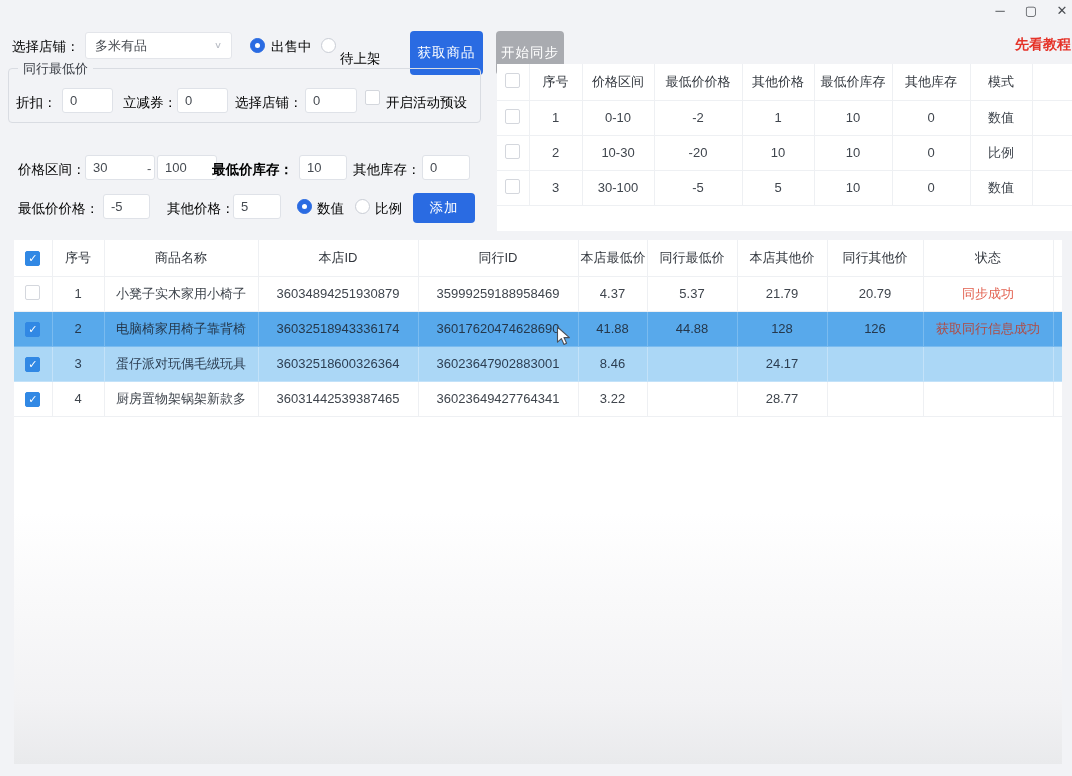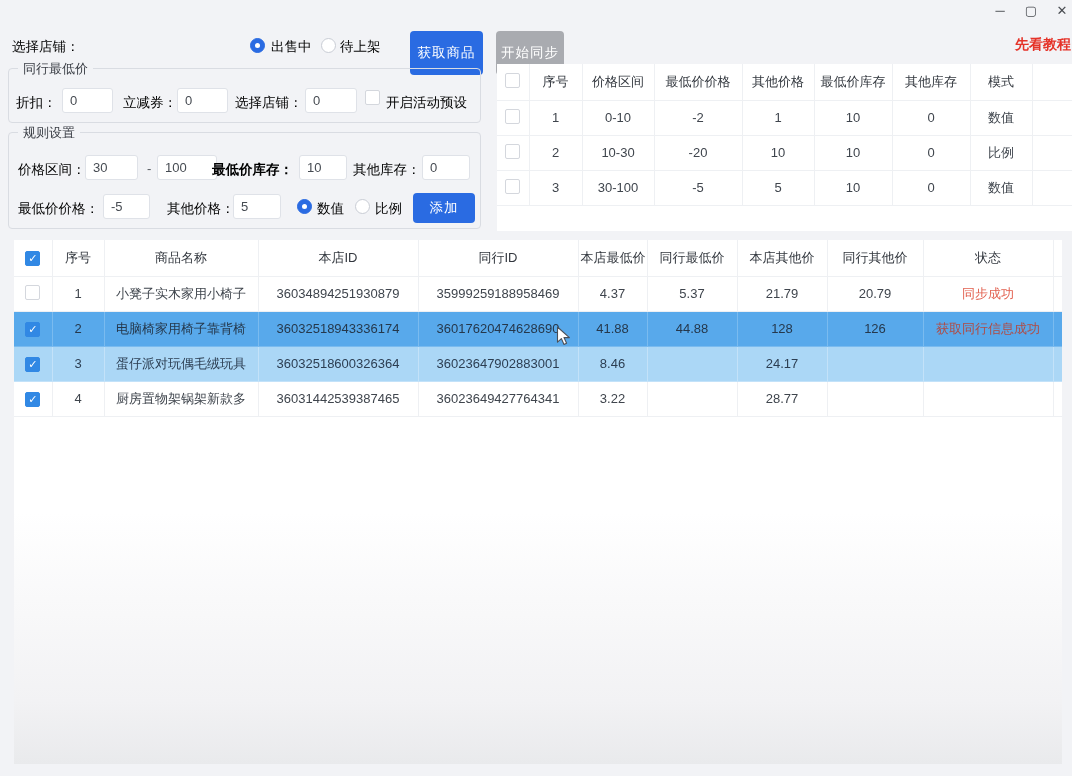--- a/index.html
+++ b/index.html
@@ -54,45 +54,46 @@
 
 <div class="app">
 
   <div class="win-controls">
     <span>─</span>
     <span>▢</span>
     <span>✕</span>
   </div>
 
   <span class="lbl" style="left:12px; top:38px;">选择店铺：</span>
+  <div class="select-box">
+    <span>多米有品</span>
+    <span class="chev">∨</span>
+  </div>
   <span class="radio on" style="left:250px; top:38px;"></span>
   <span class="lbl" style="left:271px; top:38px;">出售中</span>
   <span class="radio" style="left:321px; top:38px;"></span>
-  <span class="lbl" style="left:340px; top:38px;">待上架</span>
+  <span class="lbl" style="left:340px; top:50px;">待上架</span>
   <button class="btn btn-primary" style="left:410px; top:31px; width:73px;">获取商品</button>
   <button class="btn btn-disabled" style="left:496px; top:31px; width:68px;">开始同步</button>
   <span class="tutorial">先看教程</span>
 
   <div class="groupbox" style="left:8px; top:68px; width:473px; height:55px;">
     <span class="legend">同行最低价</span>
   </div>
   <span class="lbl" style="left:16px; top:94px;">折扣：</span>
   <input class="tinput" style="left: 62px; top: 88px; width: 51px;" value="0">
   <span class="lbl" style="left:123px; top:94px;">立减券：</span>
   <input class="tinput" style="left: 177px; top: 88px; width: 51px;" value="0">
   <span class="lbl" style="left:235px; top:94px;">选择店铺：</span>
   <input class="tinput" style="left: 305px; top: 88px; width: 52px;" value="0">
   <span class="cb abs" style="left:365px; top:90px;"></span>
   <span class="lbl" style="left:386px; top:94px;">开启活动预设</span>
 
-  <div class="groupbox" style="left:8px; top:132px; width:473px; height:97px;">
-    <span class="legend">规则设置</span>
-  </div>
   <span class="lbl" style="left:18px; top:161px;">价格区间：</span>
-  <input class="tinput" style="left: 85px; top: 155px; width: 53px;" value="30">
+  <input class="tinput" style="left: 85px; top: 155px; width: 70px;" value="30">
   <span class="dash" style="left:147px; top:161px;">-</span>
   <input class="tinput" style="left: 157px; top: 155px; width: 60px;" value="100">
   <span class="lbl" style="left:212px; top:161px;font-weight:bold;">最低价库存：</span>
   <input class="tinput" style="left: 299px; top: 155px; width: 48px;" value="10">
   <span class="lbl" style="left:353px; top:161px;">其他库存：</span>
   <input class="tinput" style="left: 422px; top: 155px; width: 48px;" value="0">
 
   <span class="lbl" style="left:18px; top:200px;">最低价价格：</span>
   <input class="tinput" style="left: 103px; top: 194px; width: 47px;" value="-5">
   <span class="lbl" style="left:167px; top:200px;">其他价格：</span>

